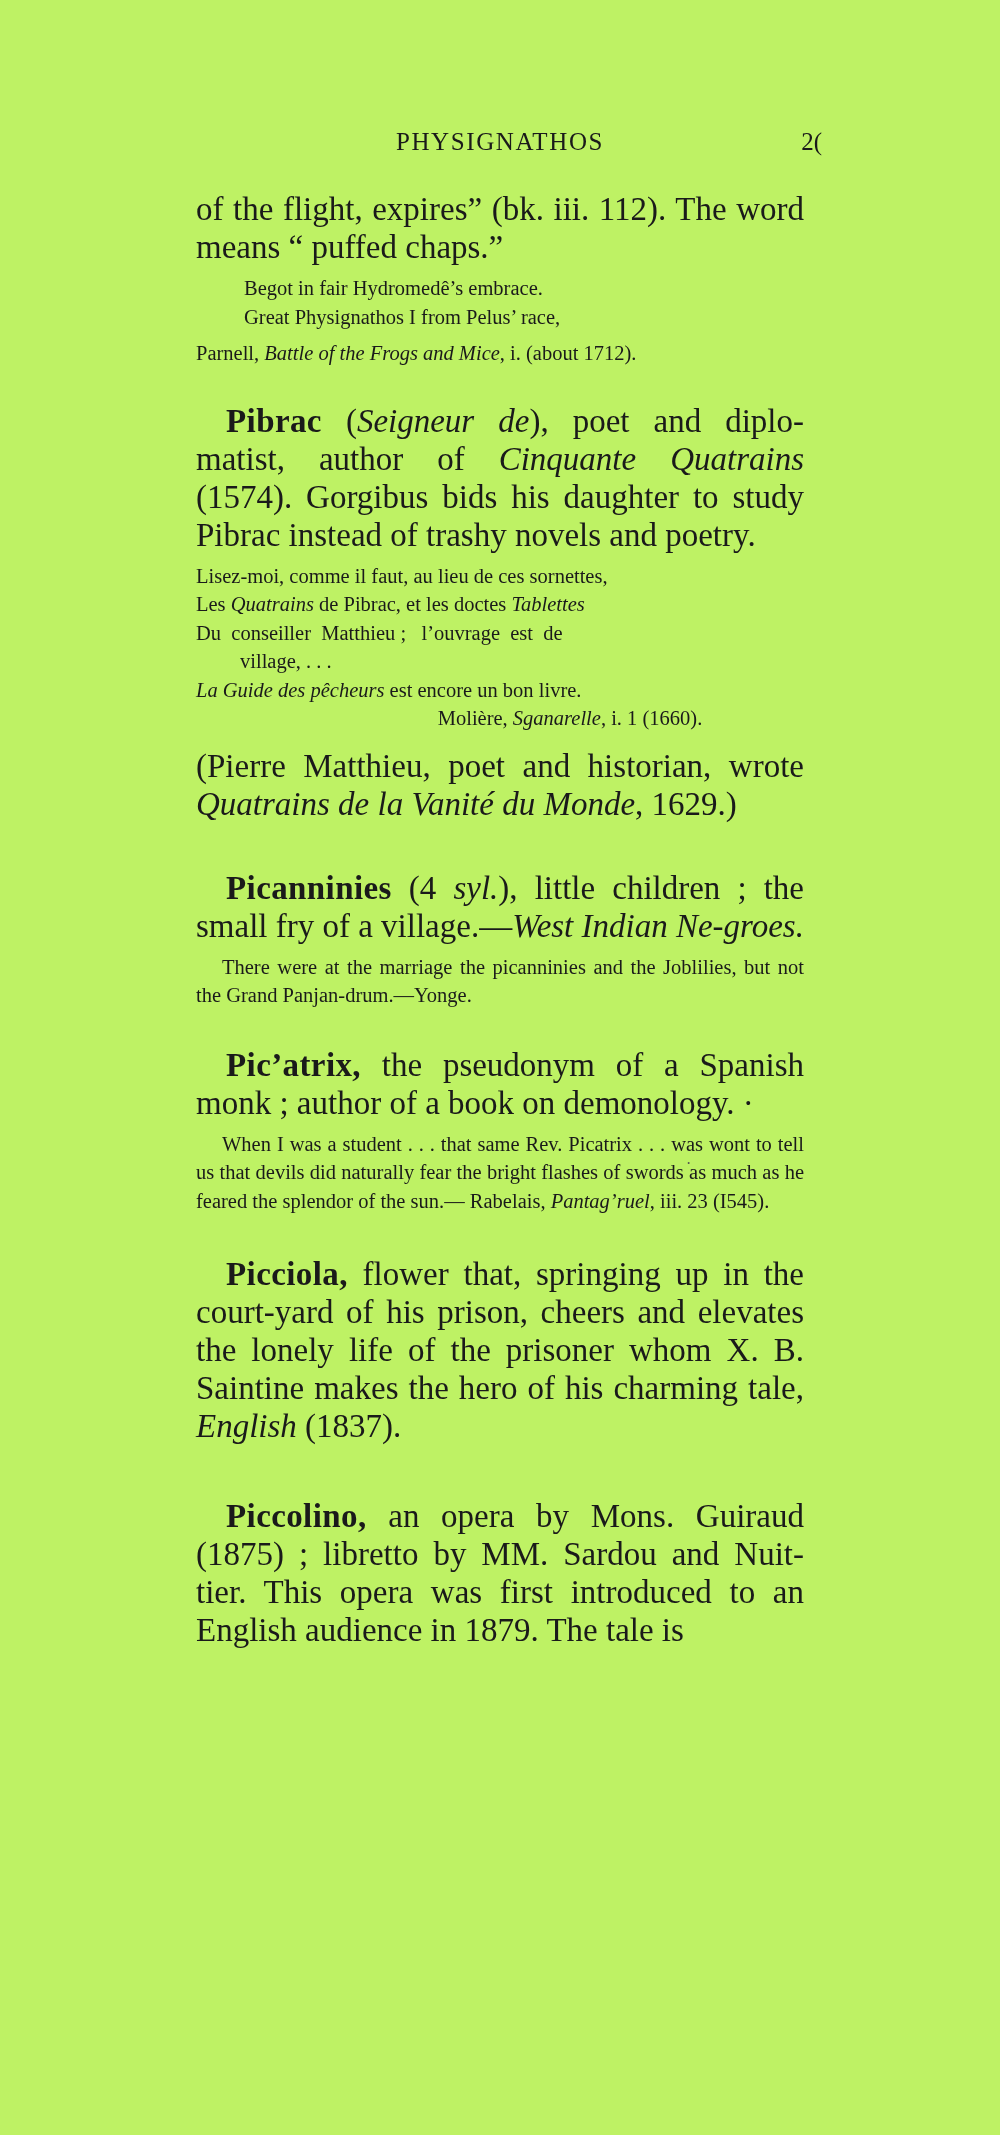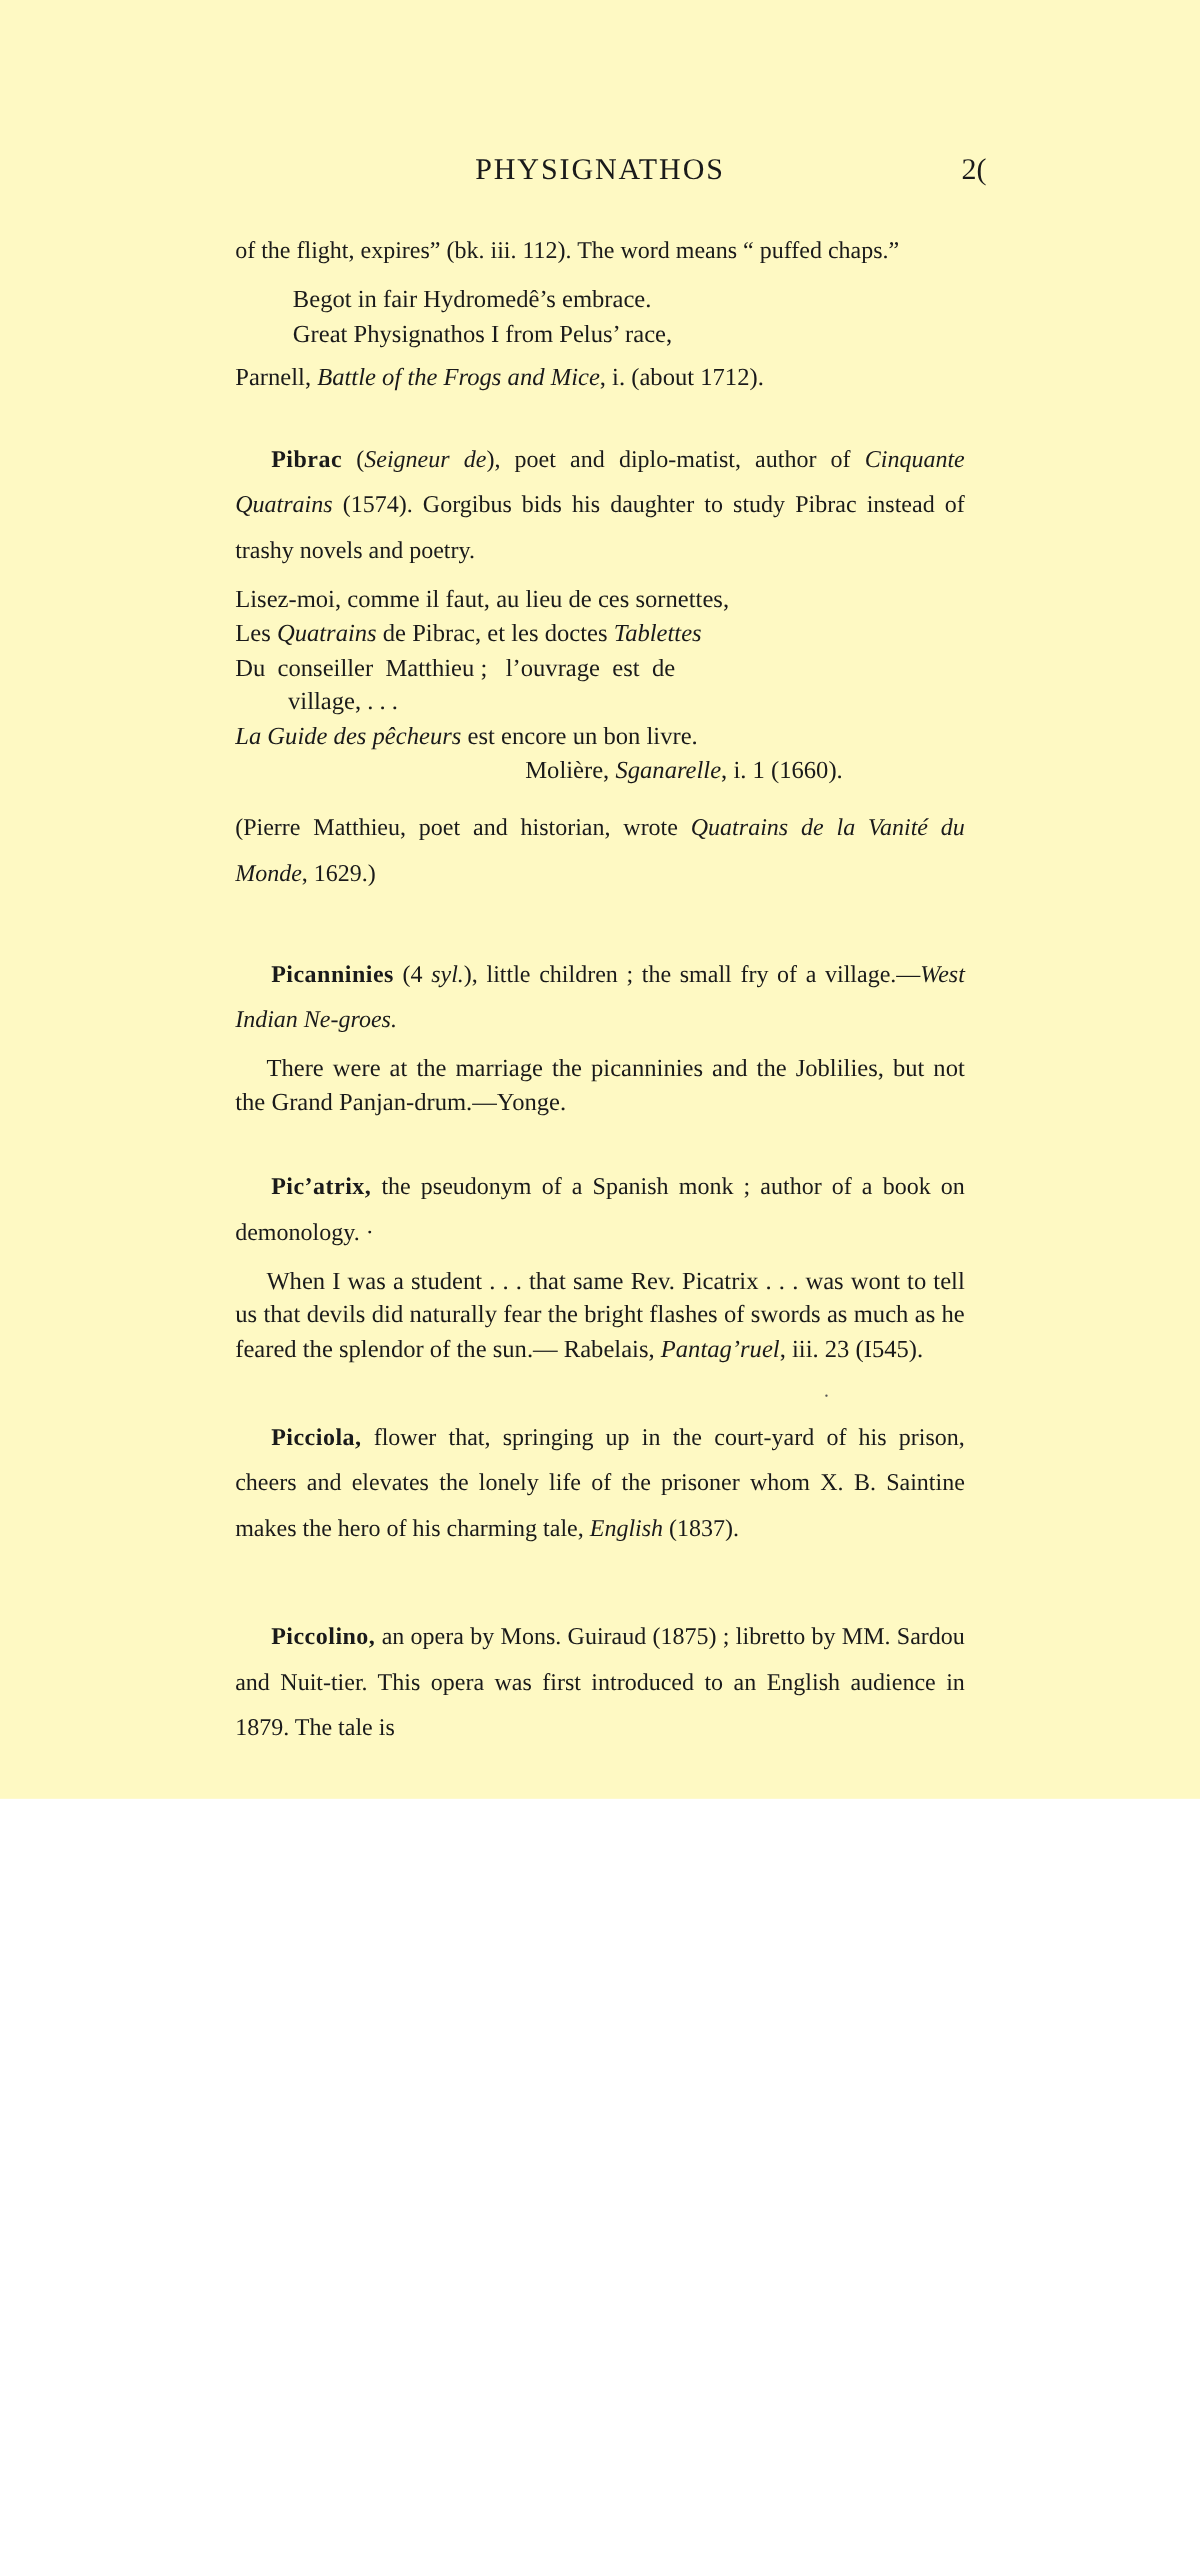--- a/index.html
+++ b/index.html
@@ -12,22 +12,22 @@
     height: 2135px;
     font-family: "Liberation Serif", serif;
     color: #1a1a1a;
     position: relative;
     overflow: hidden;
   }
   .page {
     position: absolute;
     left: 0; top: 0;
     width: 1000px;
-    height: 1499px;
-    background: #fef9c3;
+    height: 2135px;
+    background: #bef264;
   }
   .content {
     position: absolute;
     left: 196px;
     top: 128px;
     width: 608px;
   }
   
   .runhead {
     position: relative;
@@ -48,21 +48,21 @@
     right: -18px;
     top: 0;
     font-size: 25px;
   }
 
   
   p {
     margin: 0;
   }
   .body-para {
-    font-size: 20px;
+    font-size: 33px;
     line-height: 38px;
     text-align: justify;
     text-justify: inter-word;
     margin-bottom: 2px;
   }
   .body-para.indent {
     text-indent: 30px;
   }
   .entry {
     margin-top: 34px;

